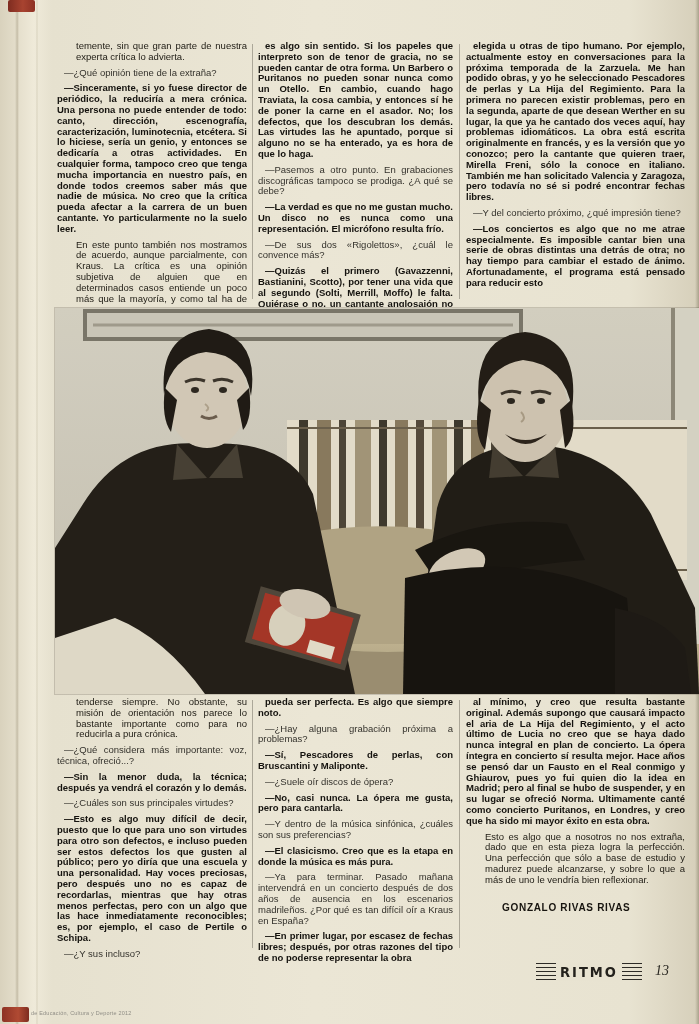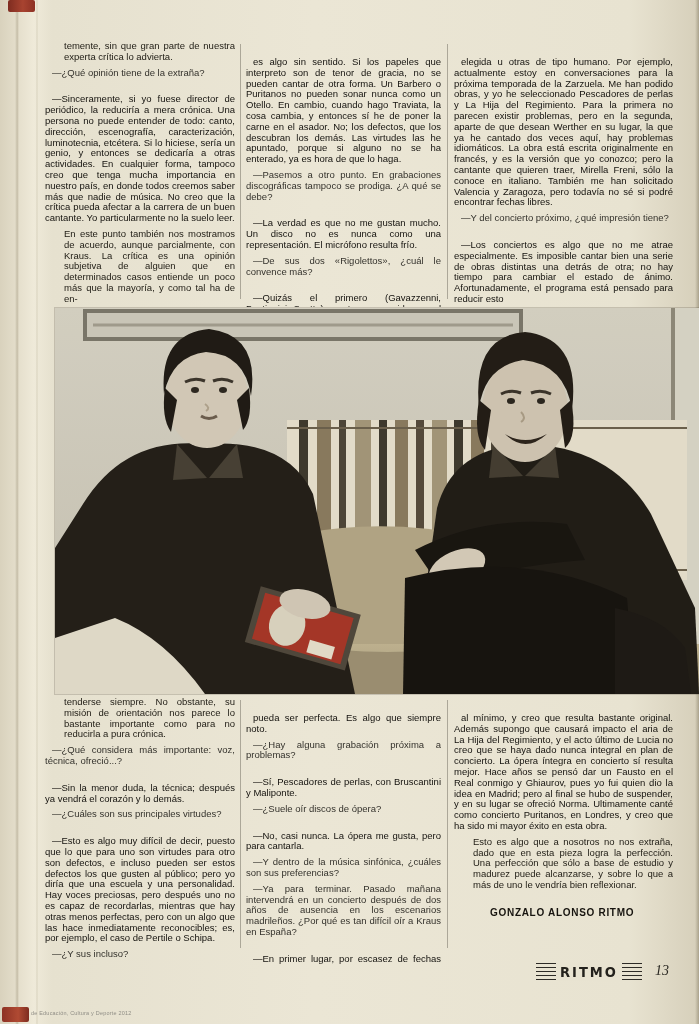--- a/index.html
+++ b/index.html
@@ -17,36 +17,36 @@
     background:linear-gradient(90deg,transparent,#aaa28c);}
   .red-mark{position:absolute;background:#993626;border-radius:2px;}
   .red-mark.top{left:8px;top:0;width:27px;height:12px;
     background:linear-gradient(90deg,#7e2c20,#a84330 55%,#8d3124);}
   .red-mark.bottom{left:2px;top:1007px;width:27px;height:15px;
     background:linear-gradient(90deg,#8d3124,#b04a33 60%,#7e2c20);}
   .watermark{position:absolute;left:31px;top:1010px;font-size:5.5px;color:#8f8d85;
     letter-spacing:.2px;white-space:nowrap;}
 
   
-  .section{position:absolute;left:38px;width:636px;overflow:hidden;}
+  .section{position:absolute;left:50px;width:636px;overflow:hidden;}
   .section.top{top:41px;height:266px;}
   .section.bottom{top:697px;height:268px;}
   .col{position:absolute;top:0;bottom:0;overflow:hidden;}
   .col.c0{left:7px;width:190px;}
   .col.c1{left:208px;width:195px;}
   .col.c2{left:416px;width:219px;}
   .vdiv{position:absolute;width:1px;background:#6d6a5e;opacity:.5;top:3px;}
   .section.top .vdiv{height:255px;}
   .section.bottom .vdiv{height:248px;}
   .vdiv.d0{left:202px;}
   .vdiv.d1{left:409px;}
 
   .para{margin:0 0 5px 0;text-align:justify;font-size:9.5px;line-height:10.8px;}
   .para.q{color:#34322c;text-indent:7px;font-weight:400;}
-  .para.a{color:#14120e;text-indent:7px;font-weight:400;margin-top:16px;}
+  .para.a{color:#14120e;text-indent:7px;font-weight:700;}
   .para.ed{color:#242119;padding-left:19px;text-indent:0;font-weight:400;}
   .byline{font-weight:700;font-size:10px;letter-spacing:.7px;color:#17140f;
     margin:16px 0 0 36px;}
 
   
   .photo{position:absolute;left:55px;top:308px;width:644px;height:386px;overflow:hidden;
     box-shadow:0 0 0 1px rgba(90,85,70,.25);}
   .photo svg{display:block;}
 
   
@@ -195,29 +195,30 @@
       <p class="para a">—Algunos dicen que soy frío, pero esto</p>
     </div>
   <div class="vdiv d0"></div>
   <div class="col c1">
       <p class="para a">pueda ser perfecta. Es algo que siempre noto.</p>
       <p class="para q">—¿Hay alguna grabación próxima a problemas?</p>
       <p class="para a">—Sí, Pescadores de perlas, con Bruscantini y Maliponte.</p>
       <p class="para q">—¿Suele oír discos de ópera?</p>
       <p class="para a">—No, casi nunca. La ópera me gusta, pero para cantarla.</p>
       <p class="para q">—Y dentro de la música sinfónica, ¿cuáles son sus preferencias?</p>
+      <p class="para a">—El clasicismo. Creo que es la etapa en donde la música es más pura.</p>
       <p class="para q">—Ya para terminar. Pasado mañana intervendrá en un concierto después de dos años de ausencia en los escenarios madrileños. ¿Por qué es tan difícil oír a Kraus en España?</p>
       <p class="para a">—En primer lugar, por escasez de fechas libres; después, por otras razones del tipo de no poderse representar la obra</p>
     </div>
   <div class="vdiv d1"></div>
   <div class="col c2">
     <div>
         <p class="para a">al mínimo, y creo que resulta bastante original. Además supongo que causará impacto el aria de La Hija del Regimiento, y el acto último de Lucia no creo que se haya dado nunca integral en plan de concierto. La ópera íntegra en concierto sí resulta mejor. Hace años se pensó dar un Fausto en el Real conmigo y Ghiaurov, pues yo fui quien dio la idea en Madrid; pero al final se hubo de suspender, y en su lugar se ofreció Norma. Ultimamente canté como concierto Puritanos, en Londres, y creo que ha sido mi mayor éxito en esta obra.</p>
         <p class="para ed">Esto es algo que a nosotros no nos extraña, dado que en esta pieza logra la perfección. Una perfección que sólo a base de estudio y madurez puede alcanzarse, y sobre lo que a más de uno le vendría bien reflexionar.</p>
       </div>
-    <div class="byline">GONZALO ALONSO RITMO</div>
+    <div class="byline">GONZALO RIVAS RIVAS</div>
   </div>
 </section>
 
 <div class="ritmo-logo">
   <span class="word">RITMO</span>
 </div>
 <div class="page-number">13</div>
 
 </body></html>

